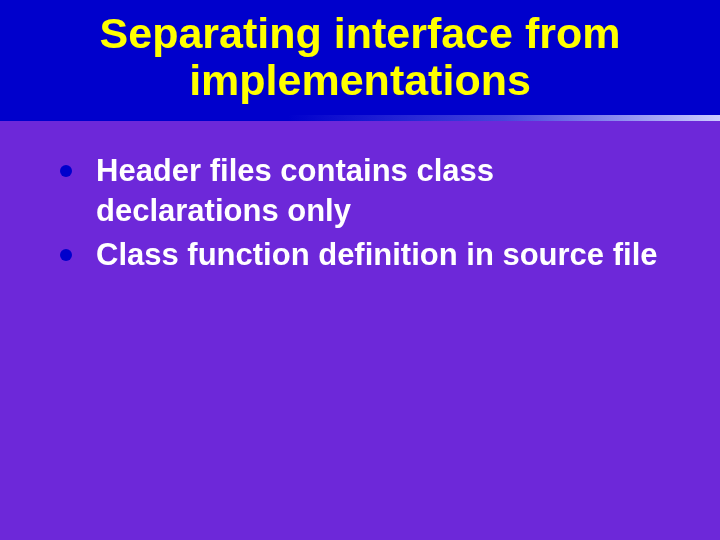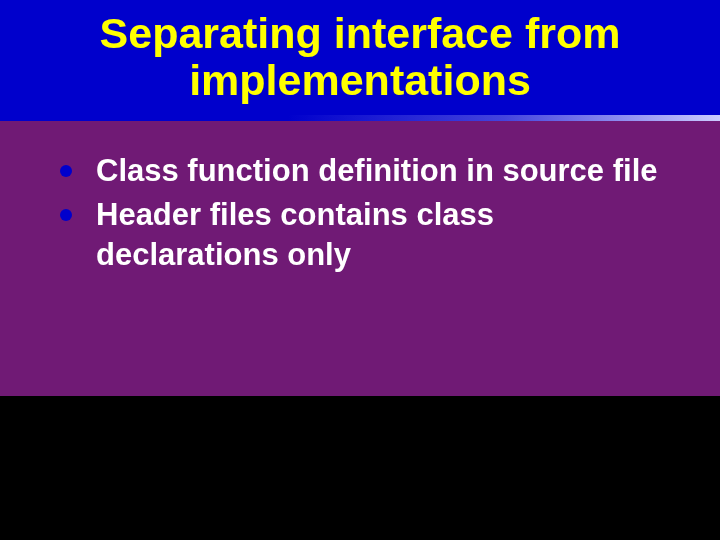--- a/index.html
+++ b/index.html
@@ -3,22 +3,22 @@
 <meta charset="utf-8">
 <style>
   * { margin: 0; padding: 0; box-sizing: border-box; }
   html, body { width: 720px; height: 540px; overflow: hidden; }
   body {
     background: #000000;
     font-family: Verdana, Geneva, sans-serif;
   }
   .slide {
     width: 720px;
-    height: 396px;
-    background: #701a75;
+    height: 540px;
+    background: #6d28d9;
     position: relative;
   }
   .title-band {
     background: #0000cc;
     padding: 10px 20px 10px 20px;
     text-align: center;
   }
   .title {
     color: #ffff00;
     font-size: 43px;
@@ -64,22 +64,22 @@
   <div class="title-band">
     <div class="title">Separating interface from implementations</div>
   </div>
 
   <div class="accent-bar"></div>
 
   <div class="content">
     <ul class="bullet-list">
       <li class="bullet-item">
         <span class="bullet-dot"></span>
-        <span>Class function definition in source file</span>
+        <span>Header files contains class declarations only</span>
       </li>
       <li class="bullet-item">
         <span class="bullet-dot"></span>
-        <span>Header files contains class declarations only</span>
+        <span>Class function definition in source file</span>
       </li>
     </ul>
   </div>
 
 </div>
 
 </body></html>

